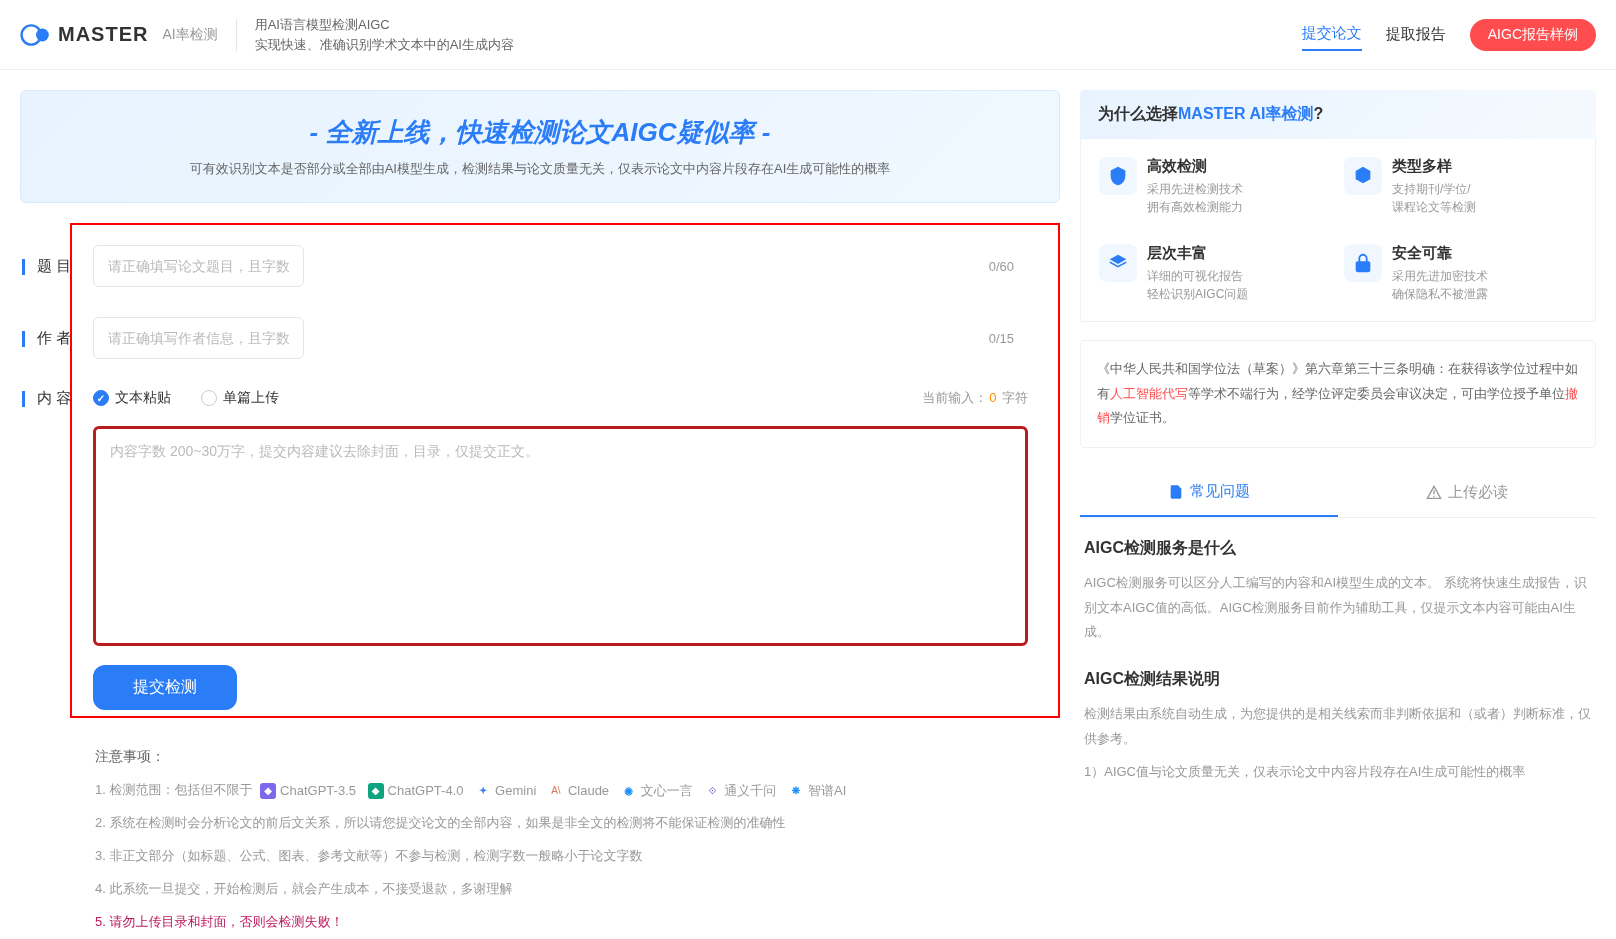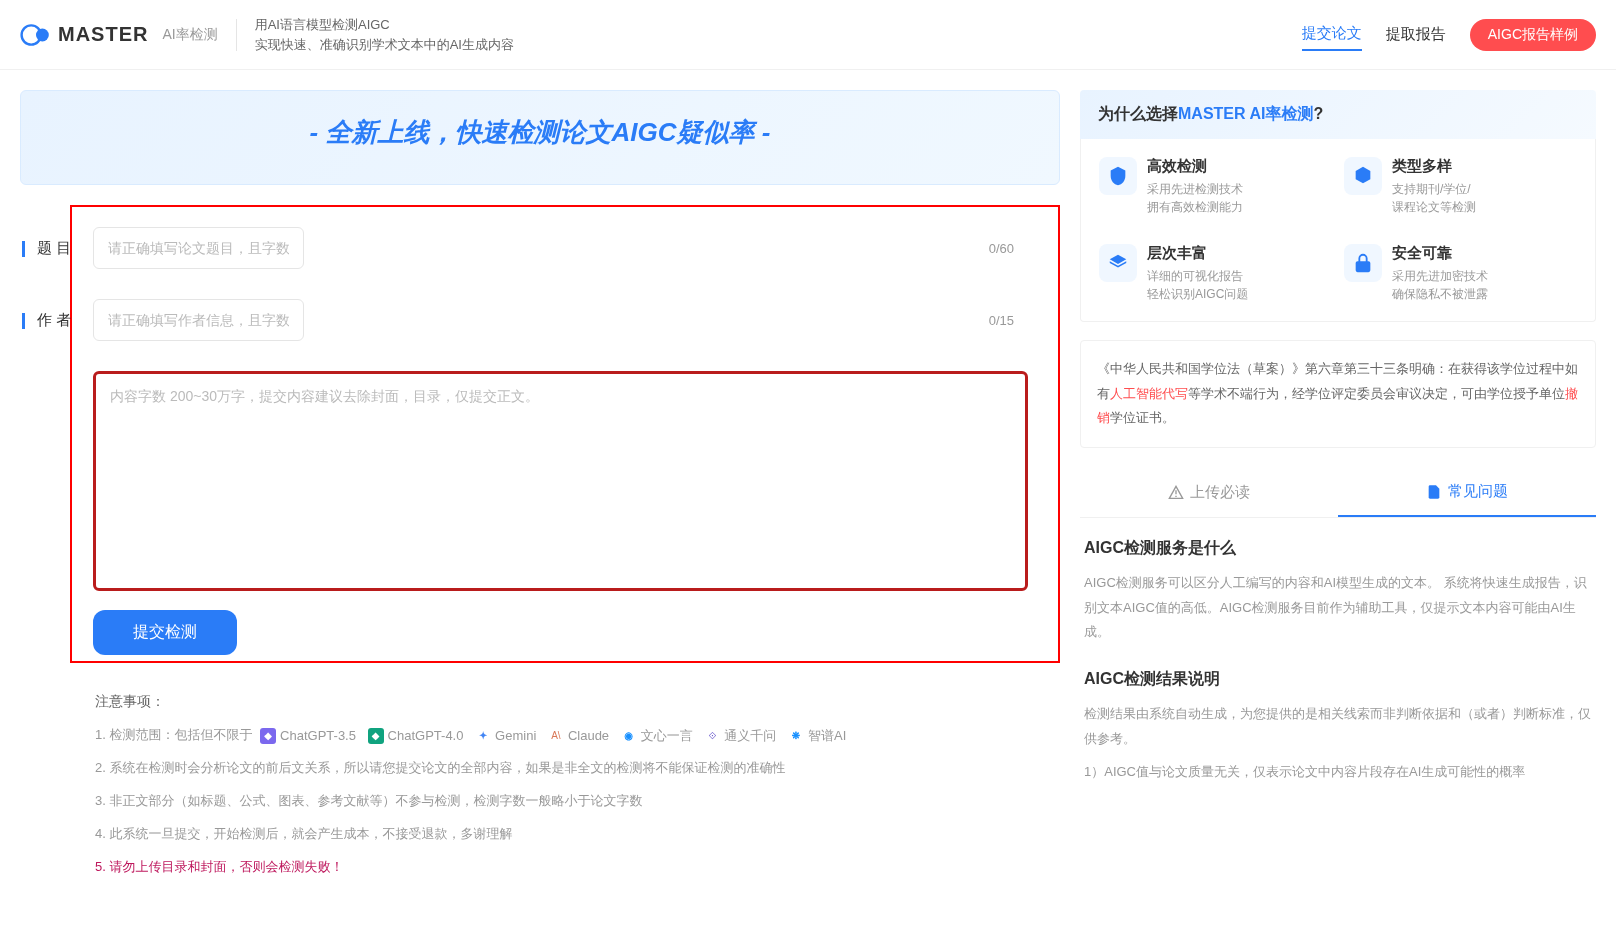--- a/index.html
+++ b/index.html
@@ -101,39 +101,56 @@
     <a class="nav-link active">提交论文</a>
     <a class="nav-link">提取报告</a>
     <button class="sample-btn">AIGC报告样例</button>
   </div>
 </div>
 
 <div class="content">
   <div class="left">
     <div class="banner">
       <div class="banner-title">- 全新上线，快速检测论文AIGC疑似率 -</div>
+      <div class="banner-sub">可有效识别文本是否部分或全部由AI模型生成，检测结果与论文质量无关，仅表示论文中内容片段存在AI生成可能性的概率</div>
     </div>
 
     <div class="form-area">
       <div class="form-row">
         <div class="form-label">题 目</div>
         <div class="input-wrap">
           <input class="text-input" placeholder="请正确填写论文题目，且字数不超过60字符，不可输入符号或数字" style="">
           <span class="input-count">0/60</span>
         </div>
       </div>
 
       <div class="form-row">
         <div class="form-label">作 者</div>
         <div class="input-wrap">
           <input class="text-input" placeholder="请正确填写作者信息，且字数不超过15字符，不可输入符号或数字" style="">
           <span class="input-count">0/15</span>
         </div>
       </div>
 
+      <div class="content-row">
+        <div class="form-label">内 容</div>
+        <div class="radio-group">
+          <div class="radio-item">
+            <span class="radio-circle checked"></span>
+            <span class="radio-label">文本粘贴</span>
+          </div>
+          <div class="radio-item">
+            <span class="radio-circle"></span>
+            <span class="radio-label">单篇上传</span>
+          </div>
+        </div>
+        <div class="word-count">
+          <span>当前输入：</span><span class="num">0</span><span> 字符</span>
+        </div>
+      </div>
 
       <div class="textarea-wrap">
         <textarea class="content-textarea" placeholder="内容字数 200~30万字，提交内容建议去除封面，目录，仅提交正文。" style=""></textarea>
       </div>
 
       <button class="submit-btn">提交检测</button>
     </div>
 
     <div class="notes">
       <div class="notes-title">注意事项：</div>
@@ -230,31 +247,31 @@
 确保隐私不被泄露</div>
           </div>
       </div>
     </div>
 
     <div class="notice-box">
       <span>《中华人民共和国学位法（草案）》第六章第三十三条明确：在获得该学位过程中如有</span><span class="red">人工智能代写</span><span>等学术不端行为，经学位评定委员会审议决定，可由学位授予单位</span><span class="red">撤销</span><span>学位证书。</span>
     </div>
 
     <div class="tabs">
+      <div class="tab active">
+        <svg width="16" height="16" viewBox="0 0 24 24" fill="#2a7cf7">
+            <path d="M6 2h9l5 5v13a2 2 0 01-2 2H6a2 2 0 01-2-2V4a2 2 0 012-2z"></path>
+          </svg>
+        <span>常见问题</span>
+      </div>
       <div class="tab">
         <svg width="16" height="16" viewBox="0 0 24 24" fill="#999">
             <path d="M12 2L2 20h20L12 2zm0 6v6m0 2v2" stroke="#999" stroke-width="2" fill="none"></path>
           </svg>
         <span>上传必读</span>
-      </div>
-      <div class="tab active">
-        <svg width="16" height="16" viewBox="0 0 24 24" fill="#2a7cf7">
-            <path d="M6 2h9l5 5v13a2 2 0 01-2 2H6a2 2 0 01-2-2V4a2 2 0 012-2z"></path>
-          </svg>
-        <span>常见问题</span>
       </div>
     </div>
 
     <div class="faq">
       <div class="faq-title">AIGC检测服务是什么</div>
       <div class="faq-text">AIGC检测服务可以区分人工编写的内容和AI模型生成的文本。 系统将快速生成报告，识别文本AIGC值的高低。AIGC检测服务目前作为辅助工具，仅提示文本内容可能由AI生成。</div>
       <div class="faq-title">AIGC检测结果说明</div>
       <div class="faq-text" style="margin-bottom:8px">检测结果由系统自动生成，为您提供的是相关线索而非判断依据和（或者）判断标准，仅供参考。</div>
       <div class="faq-text">1）AIGC值与论文质量无关，仅表示论文中内容片段存在AI生成可能性的概率</div>
     </div>

